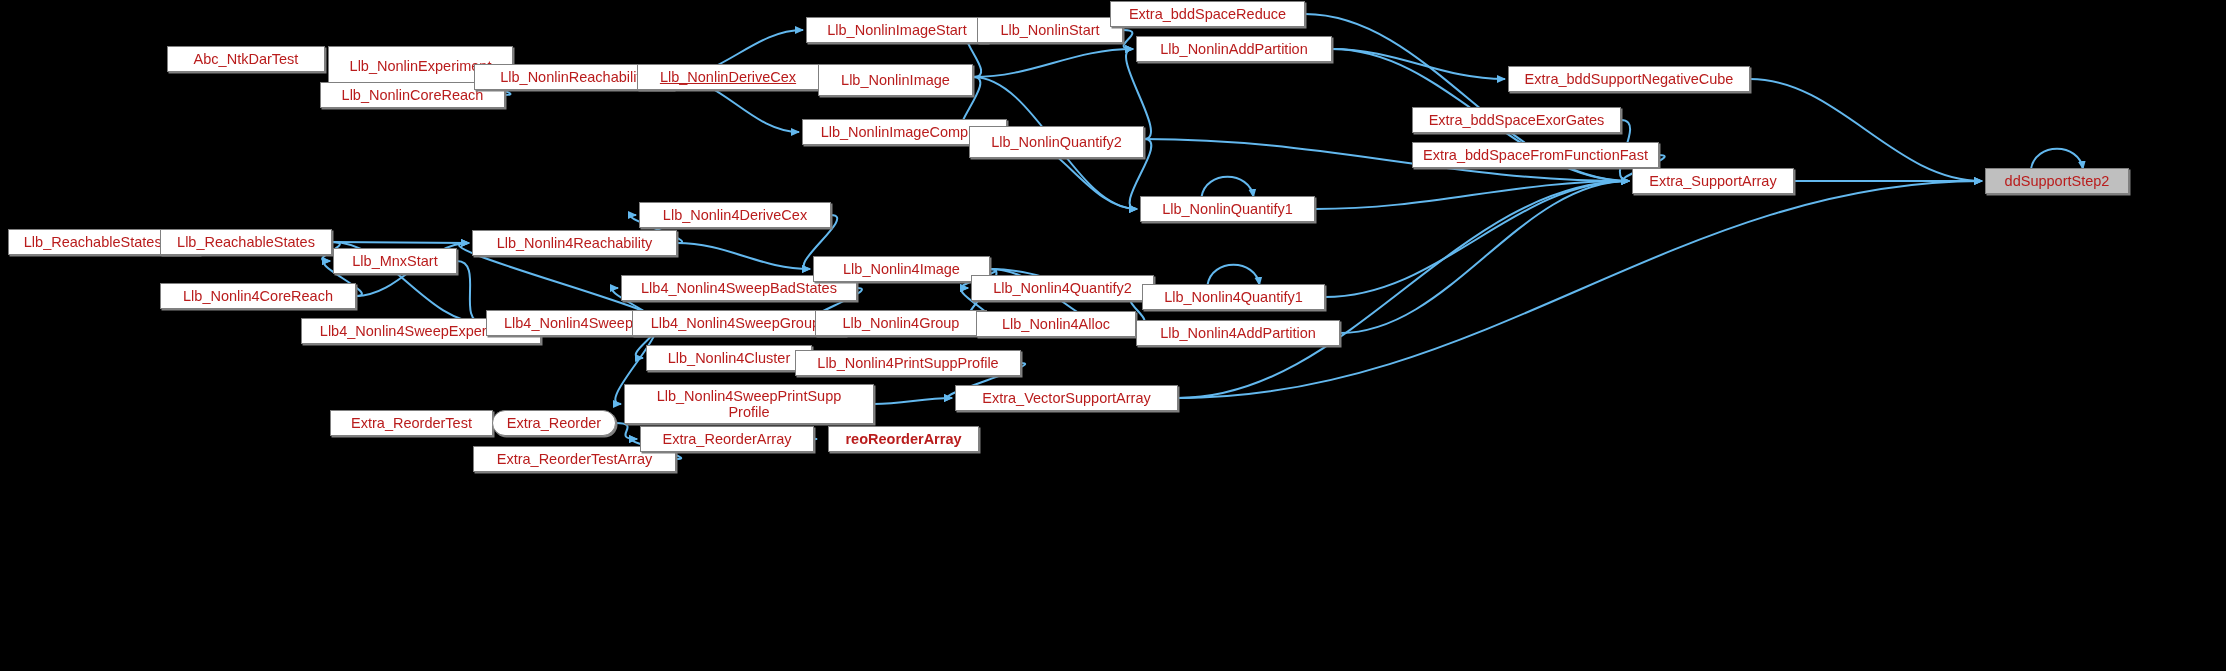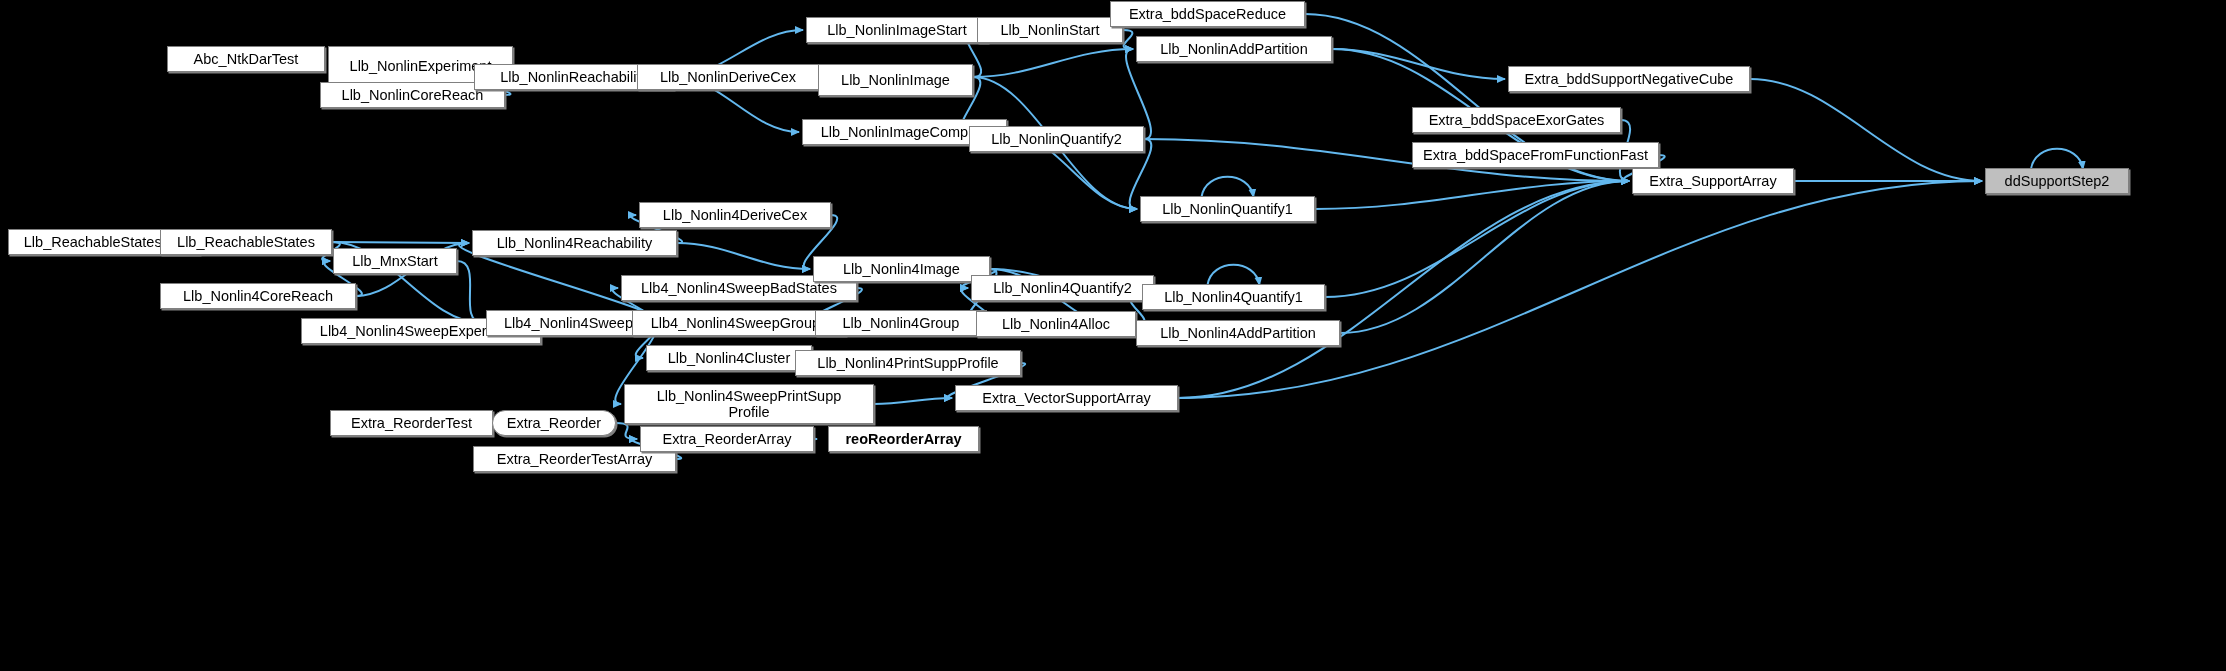--- a/index.html
+++ b/index.html
@@ -21,21 +21,21 @@
     top: 0;
     width: 2226px;
     height: 671px;
     pointer-events: none;
   }
   .node {
     position: absolute;
     box-sizing: border-box;
     background: #ffffff;
     border: 1px solid #808080;
-    color: #000000;
+    color: #b91c1c;
     font-size: 14.5px;
     line-height: 1.12;
     text-align: center;
     display: flex;
     align-items: center;
     justify-content: center;
     white-space: pre-line;
     box-shadow: 1.5px 1.5px 0 0 #808080;
     cursor: pointer;
     padding: 0 5px;
@@ -120,26 +120,26 @@
       <path d="M1178,398 C1483.52,398 1676.48,181 1982,181" fill="none" stroke="#63b8ee" stroke-width="2" marker-end="url(#arrw)"></path>
       <path d="M493,423 L489,423" fill="none" stroke="#63b8ee" stroke-width="2" marker-end="url(#arrw)"></path>
       <path d="M616,423 C644,423 609,439 637,439" fill="none" stroke="#63b8ee" stroke-width="2" marker-end="url(#arrw)"></path>
       <path d="M676,459 C704,459 609,439 637,439" fill="none" stroke="#63b8ee" stroke-width="2" marker-end="url(#arrw)"></path>
       <path d="M814,439 L817,439" fill="none" stroke="#63b8ee" stroke-width="2" marker-end="url(#arrw)"></path>
     </svg>
 <div class="node" style="left: 167px; top: 46px; width: 158px; height: 26px;">Abc_NtkDarTest</div>
     <div class="node" style="left: 328px; top: 46px; width: 185px; height: 40px;">Llb_NonlinExperiment</div>
     <div class="node" style="left: 320px; top: 82px; width: 185px; height: 26px;">Llb_NonlinCoreReach</div>
     <div class="node" style="left: 474px; top: 64px; width: 200px; height: 26px;">Llb_NonlinReachability</div>
-    <div class="node" style="left: 637px; top: 64px; width: 182px; height: 26px;">Llb_NonlinDeriveCex</div>
+    <div class="node" style="left: 637px; top: 64px; width: 182px; height: 26px; text-decoration: underline;">Llb_NonlinDeriveCex</div>
     <div class="node" style="left: 806px; top: 17px; width: 182px; height: 26px;">Llb_NonlinImageStart</div>
     <div class="node" style="left: 818px; top: 64px; width: 155px; height: 32px;">Llb_NonlinImage</div>
     <div class="node" style="left: 802px; top: 119px; width: 205px; height: 26px;">Llb_NonlinImageCompute</div>
     <div class="node" style="left: 977px; top: 17px; width: 146px; height: 26px;">Llb_NonlinStart</div>
-    <div class="node" style="left: 969px; top: 126px; width: 175px; height: 26px;">Llb_NonlinQuantify2</div>
+    <div class="node" style="left: 969px; top: 126px; width: 175px; height: 32px;">Llb_NonlinQuantify2</div>
     <div class="node" style="left: 1140px; top: 196px; width: 175px; height: 26px;">Llb_NonlinQuantify1</div>
     <div class="node" style="left: 1136px; top: 36px; width: 196px; height: 26px;">Llb_NonlinAddPartition</div>
     <div class="node" style="left: 1110px; top: 1px; width: 195px; height: 26px;">Extra_bddSpaceReduce</div>
     <div class="node" style="left: 1412px; top: 107px; width: 209px; height: 26px;">Extra_bddSpaceExorGates</div>
     <div class="node" style="left: 1508px; top: 66px; width: 242px; height: 26px;">Extra_bddSupportNegativeCube</div>
     <div class="node" style="left: 1412px; top: 142px; width: 247px; height: 26px;">Extra_bddSpaceFromFunctionFast</div>
     <div class="node" style="left: 1632px; top: 168px; width: 162px; height: 26px;">Extra_SupportArray</div>
     <div class="node current" style="left: 1985px; top: 168px; width: 144px; height: 26px;">ddSupportStep2</div>
     <div class="node" style="left: 8px; top: 229px; width: 192px; height: 26px;">Llb_ReachableStatesGia</div>
     <div class="node" style="left: 160px; top: 229px; width: 172px; height: 26px;">Llb_ReachableStates</div>

